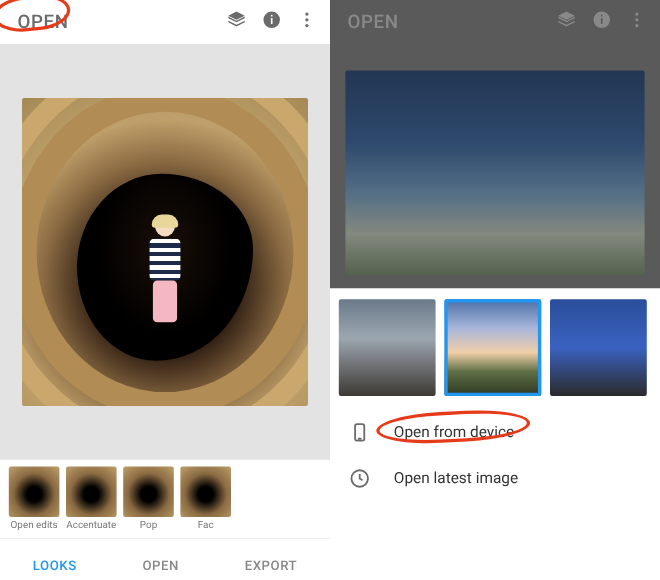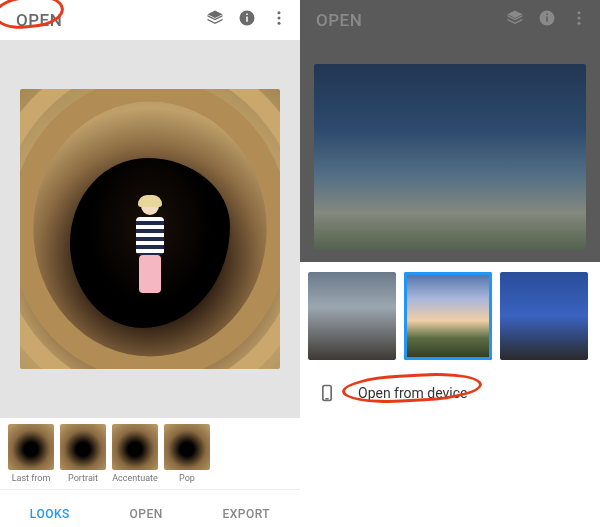--- a/index.html
+++ b/index.html
@@ -97,33 +97,33 @@
         <div class="head"></div>
         <div class="torso"></div>
         <div class="legs"></div>
       </div>
     </div>
   </div>
 
   <div class="looks-strip">
     <div class="look-item">
         <div class="look-thumb"></div>
-        <div class="look-label">Last from</div>
-      </div>
-    <div class="look-item">
-        <div class="look-thumb"></div>
-        <div class="look-label">Portrait</div>
+        <div class="look-label">Open edits</div>
       </div>
     <div class="look-item">
         <div class="look-thumb"></div>
         <div class="look-label">Accentuate</div>
       </div>
     <div class="look-item">
         <div class="look-thumb"></div>
         <div class="look-label">Pop</div>
+      </div>
+    <div class="look-item">
+        <div class="look-thumb"></div>
+        <div class="look-label">Fac</div>
       </div>
   </div>
 
   <div class="bottom-tabs">
     <span class="active">LOOKS</span>
     <span>OPEN</span>
     <span>EXPORT</span>
   </div>
 </div>
 
@@ -160,16 +160,25 @@
     <div class="opt-list">
       <div class="opt-item" style="position:relative;">
         <span class="opt-icon">
           <svg viewBox="0 0 24 24">
               <rect x="7" y="3" width="10" height="18" rx="2"></rect>
               <line x1="10" y1="19" x2="14" y2="19"></line>
             </svg>
         </span>
         <span class="opt-label">Open from device</span>
       </div>
+      <div class="opt-item">
+        <span class="opt-icon">
+          <svg viewBox="0 0 24 24">
+              <circle cx="12" cy="12" r="9"></circle>
+              <path d="M12 7v5l3 2"></path>
+            </svg>
+        </span>
+        <span class="opt-label">Open latest image</span>
+      </div>
     </div>
   </div>
   <div class="circle-annot" style="left:42px; top:374px; width:140px; height:28px; transform:rotate(-3deg);"></div>
 </div>
 
 </body></html>

